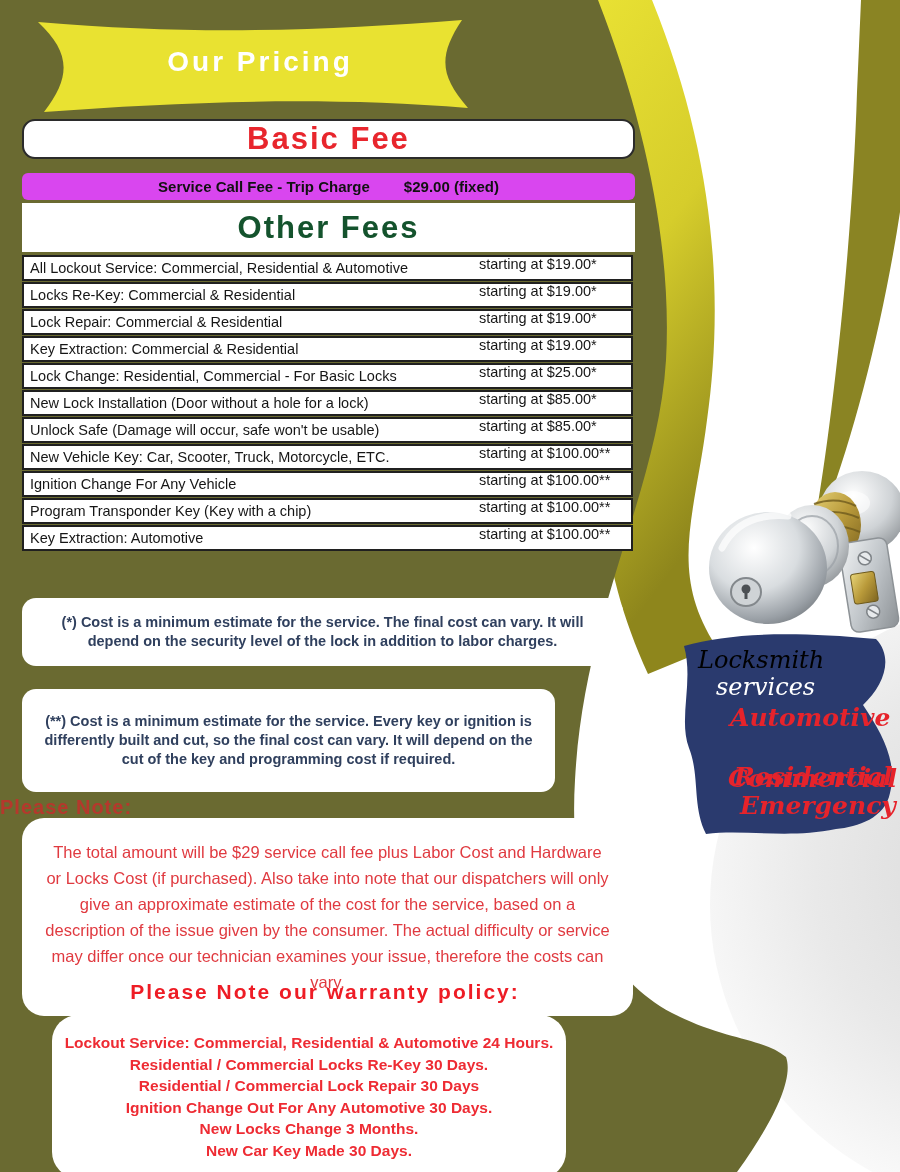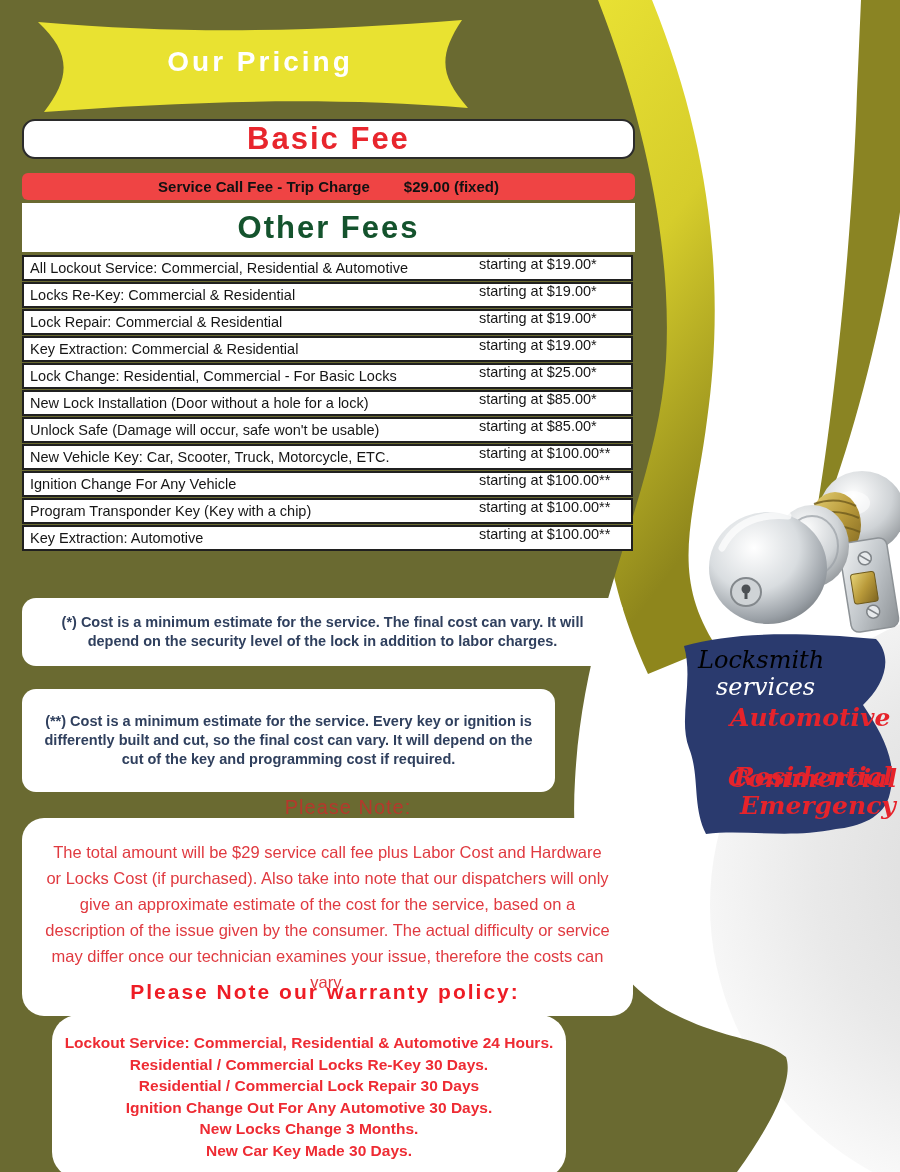--- a/index.html
+++ b/index.html
@@ -15,21 +15,21 @@
     color:#ffffff;font-size:28px;font-weight:bold;letter-spacing:3px;
   }
   
   .basic-fee-box{
     left:22px;top:119px;width:613px;height:40px;background:#ffffff;
     border:2px solid #2b2b2b;border-radius:13px;z-index:2;
     display:flex;align-items:center;justify-content:center;
   }
   .basic-fee-box .title{color:#e8262d;font-size:31px;font-weight:bold;letter-spacing:2px;}
   .service-row{
-    left:22px;top:173px;width:613px;height:27px;background:#ef4444;border-radius:6px;z-index:2;
+    left:22px;top:173px;width:613px;height:27px;background:#d946ef;border-radius:6px;z-index:2;
     display:flex;align-items:center;justify-content:center;gap:34px;
   }
   .service-row .lbl{font-size:15px;font-weight:bold;color:#111;}
   .service-row .price{font-size:15px;font-weight:bold;color:#111;}
   .other-fees-bar{
     left:22px;top:203px;width:613px;height:49px;background:#ffffff;z-index:2;
     display:flex;align-items:center;justify-content:center;
   }
   .other-fees-bar .title{color:#14532d;font-size:31px;font-weight:bold;letter-spacing:2px;}
   
@@ -41,22 +41,22 @@
   .fee-row .svc{flex:1;padding-left:6px;white-space:nowrap;overflow:hidden;}
   .fee-row .prc{width:152px;flex-shrink:0;position:relative;top:-4px;white-space:nowrap;}
   
   .note-box{
     background:#ffffff;border-radius:14px;color:#30405e;font-weight:bold;
     text-align:center;font-size:14.5px;line-height:19px;z-index:2;
   }
   .note1{left:22px;top:598px;width:601px;padding:15px 15px;}
   .note2{left:22px;top:689px;width:533px;padding:23px 10px;}
   .please-note-heading{
-    left:0;top:796px;width:680px;text-align:center;z-index:2;
-    color:#b5382c;font-size:20px;font-weight:normal;letter-spacing:1px;padding-left:16px;
+    left:0;top:796px;width:680px;z-index:2;
+    color:#b5382c;font-size:20px;font-weight:bold;letter-spacing:1px;
   }
   .big-red-box{
     left:22px;top:818px;width:611px;background:#ffffff;border-radius:22px;z-index:2;
     padding:21px 22px;color:#e03a40;font-size:16.5px;line-height:26px;text-align:center;
   }
   .warranty-heading{
     left:0;top:980px;width:650px;text-align:center;z-index:2;
     color:#ee1c25;font-size:21px;font-weight:bold;letter-spacing:2px;
   }
   .warranty-box{

